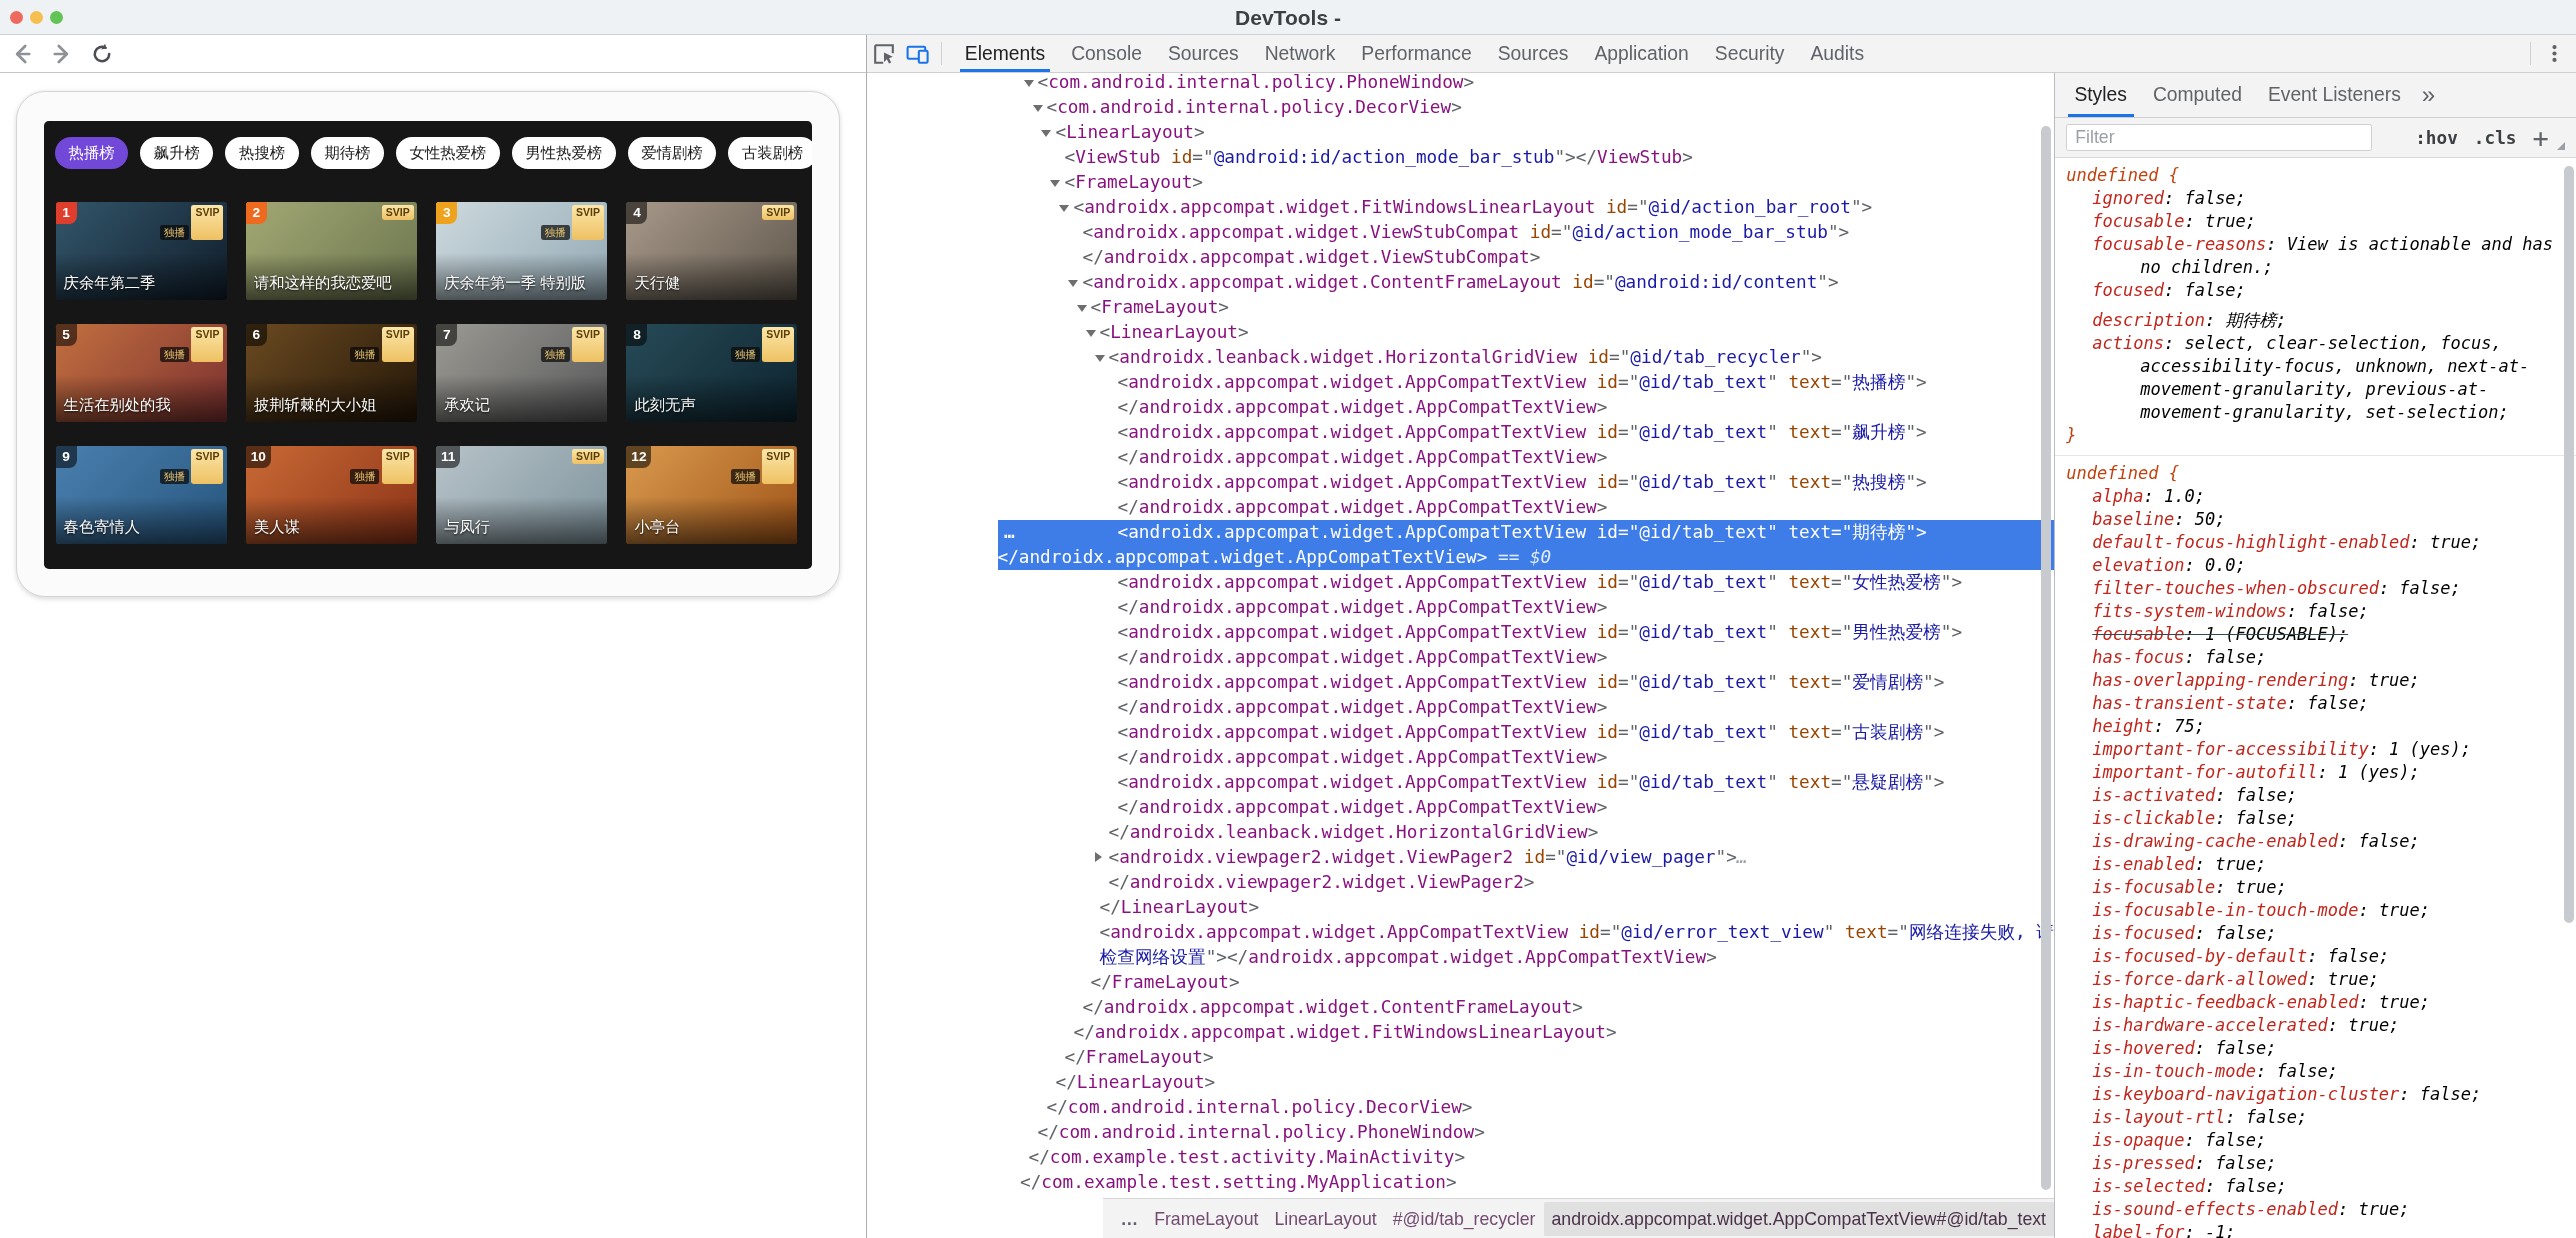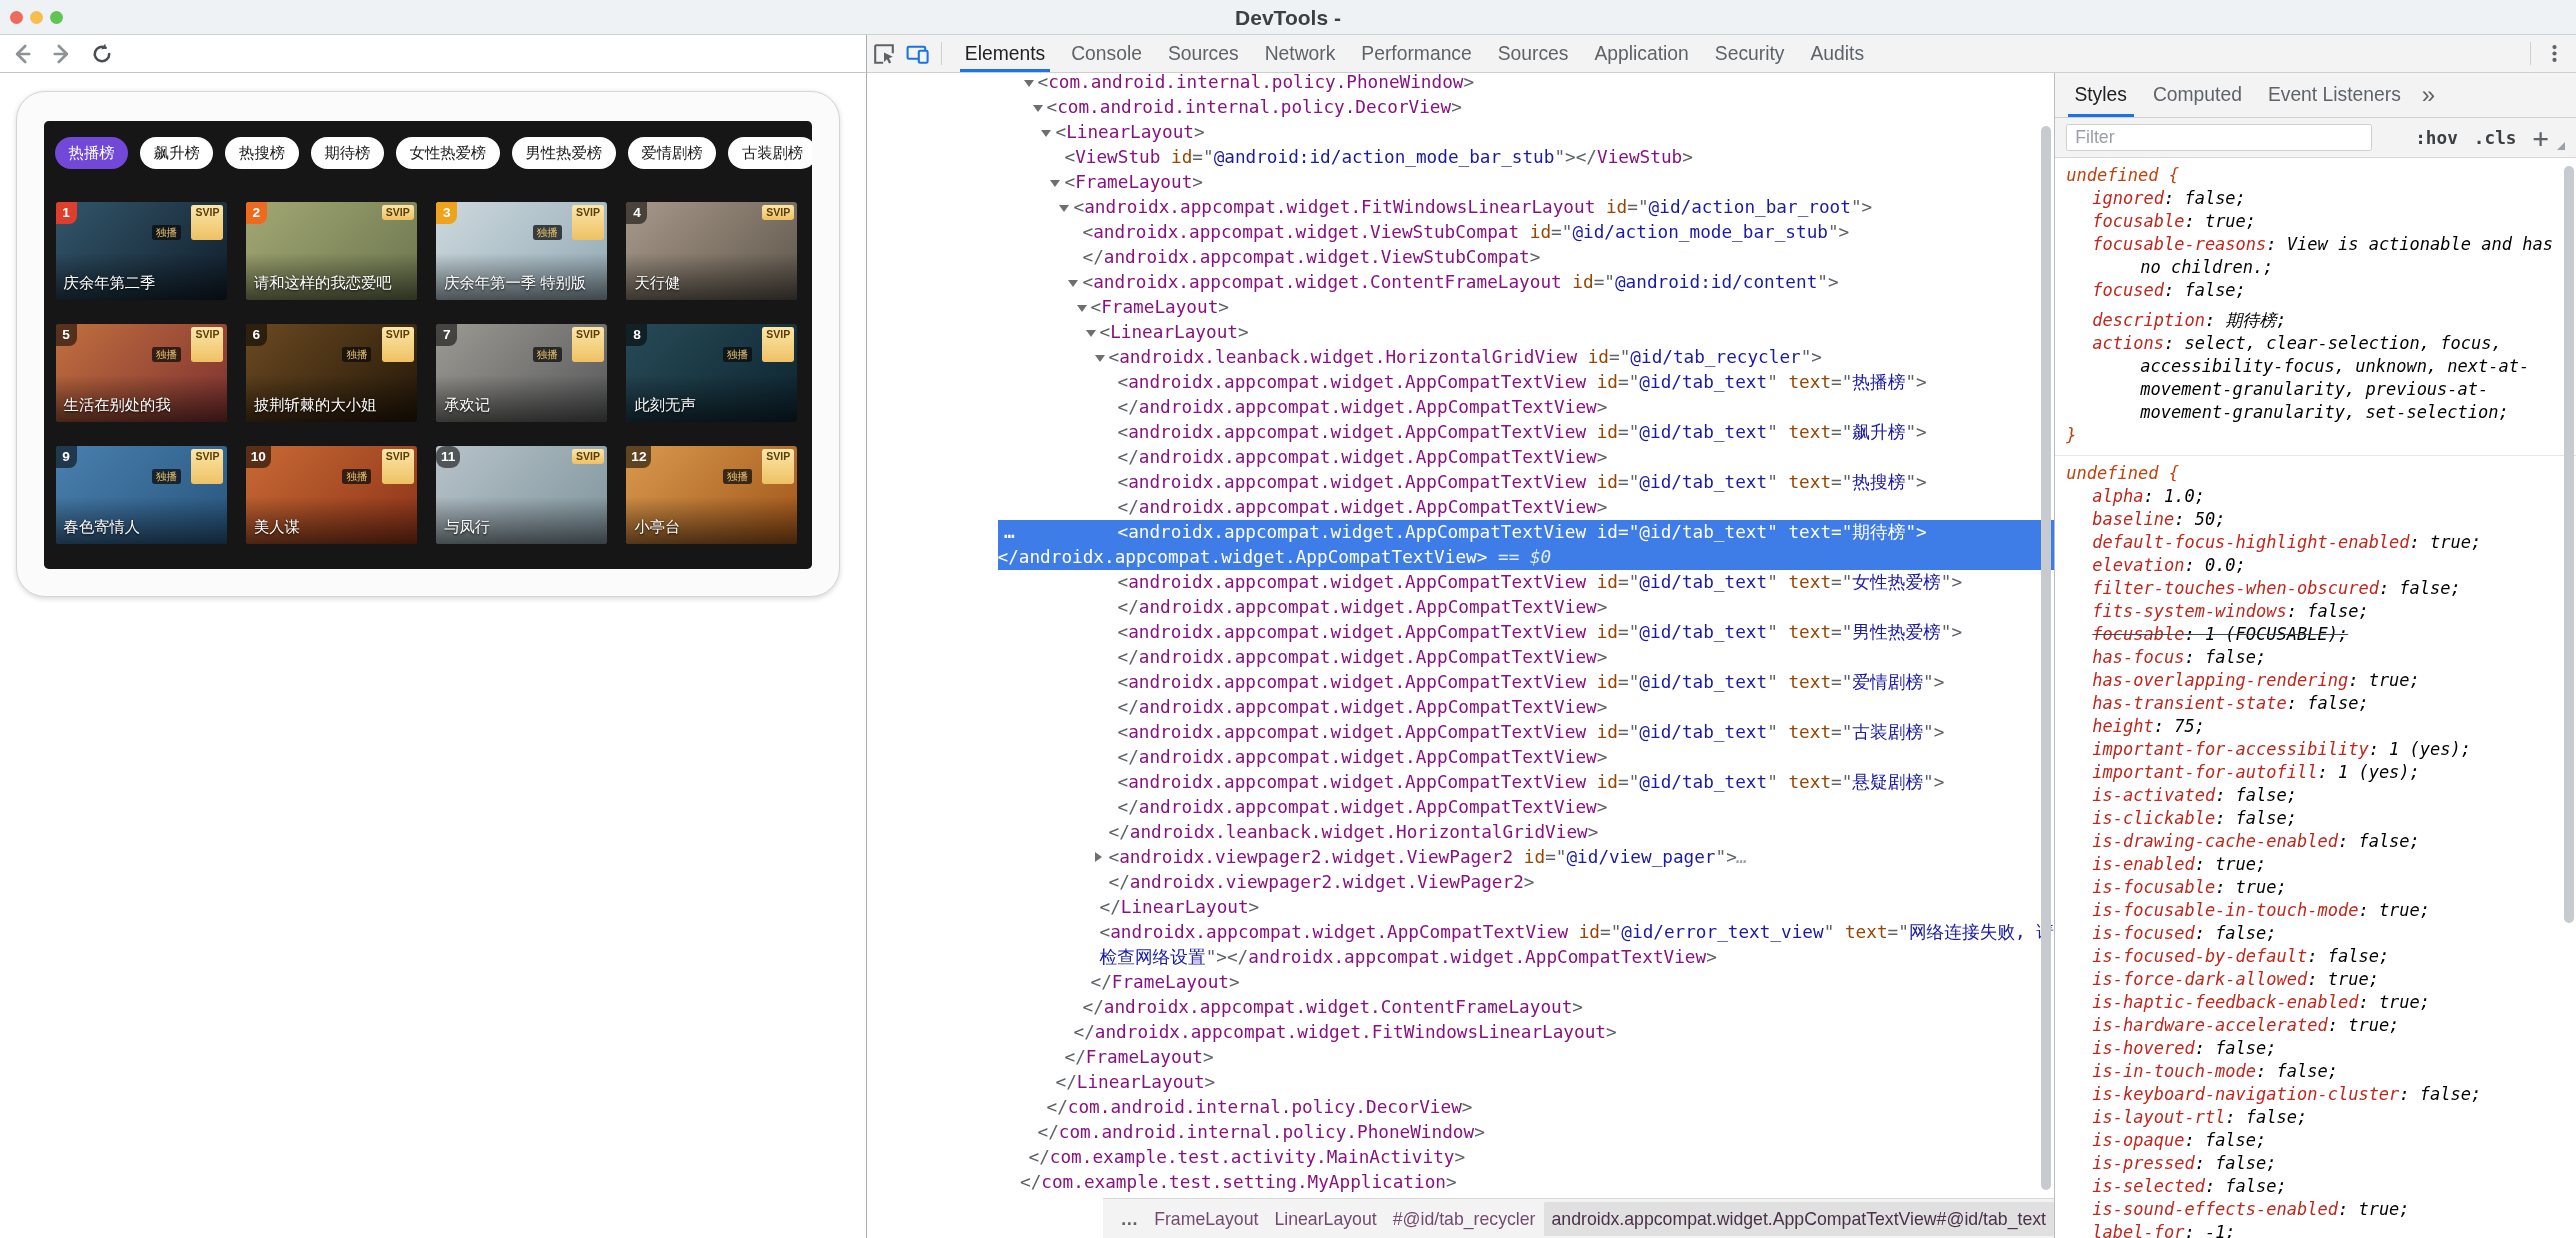--- a/index.html
+++ b/index.html
@@ -34,21 +34,21 @@
 
   .grid{position:absolute;top:81px;left:12px;display:grid;grid-template-columns:repeat(4,171px);
         grid-auto-rows:98px;column-gap:19.3px;row-gap:24px;}
   .card{position:relative;border-radius:3.2px;overflow:hidden;background:#333;}
   .shade{position:absolute;inset:0;background:linear-gradient(to top, rgba(0,0,0,.58), rgba(0,0,0,0) 48%);}
   .rank{position:absolute;top:0;left:0;min-width:21px;height:22.5px;padding:0 4.8px;border-radius:0 0 8px 0;
         color:#fff;font-size:13.7px;font-weight:bold;display:flex;align-items:center;justify-content:center;}
   .badges{position:absolute;top:3.2px;right:3.2px;display:flex;gap:2.4px;}
   .badge{font-size:10.5px;line-height:15.3px;padding:0 4px;border-radius:2.4px;}
   .badge.du{background:rgba(10,10,10,.72);color:#e9c571;margin-top:20px;}
-  .badge.svip{background:linear-gradient(180deg,#fbe6a9,#eec163);color:#5b3d07;font-weight:bold;margin-left:8px;}
+  .badge.svip{background:linear-gradient(180deg,#fbe6a9,#eec163);color:#5b3d07;font-weight:bold;}
   .ctitle{position:absolute;left:8px;bottom:5.6px;color:#fff;font-size:15.3px;
           text-shadow:0 0.8px 2.4px rgba(0,0,0,.9);white-space:nowrap;max-width:157px;overflow:hidden;}
 
   
   .devtools{flex:1;display:flex;flex-direction:column;background:#fff;}
   .dt-toolbar{height:38px;background:#f3f3f3;border-bottom:0.8px solid #cfcfcf;display:flex;align-items:center;flex:none;}
   .dt-icon{width:34px;height:32px;display:flex;align-items:center;justify-content:center;flex:none;}
   .sep{width:0.8px;height:22.5px;background:#d0d0d0;margin:0 6.4px;flex:none;}
   .dt-tabs{display:flex;height:100%;margin-left:3.2px;}
   .dt-tab{padding:0 13px;display:flex;align-items:center;font-size:19.3px;color:#5f6368;position:relative;white-space:nowrap;}
@@ -238,21 +238,21 @@
                   <div class="shade"></div>
                   <div class="rank" style="background: rgba(0, 0, 0, 0.55);">10</div>
                   <div class="badges">
                     <span class="badge du">独播</span>
                     <span class="badge svip">SVIP</span>
                   </div>
                   <div class="ctitle">美人谋</div>
                 </div>
                 <div class="card" style="background: linear-gradient(135deg, rgb(183, 195, 201), rgb(127, 147, 156));">
                   <div class="shade"></div>
-                  <div class="rank" style="background: rgba(0, 0, 0, 0.55); border-radius: 9px;">11</div>
+                  <div class="rank" style="background: rgba(0, 0, 0, 0.55);">11</div>
                   <div class="badges">
                     <span class="badge svip">SVIP</span>
                   </div>
                   <div class="ctitle">与凤行</div>
                 </div>
                 <div class="card" style="background: linear-gradient(135deg, rgb(217, 154, 78), rgb(160, 84, 24));">
                   <div class="shade"></div>
                   <div class="rank" style="background: rgba(0, 0, 0, 0.55);">12</div>
                   <div class="badges">
                     <span class="badge du">独播</span>

